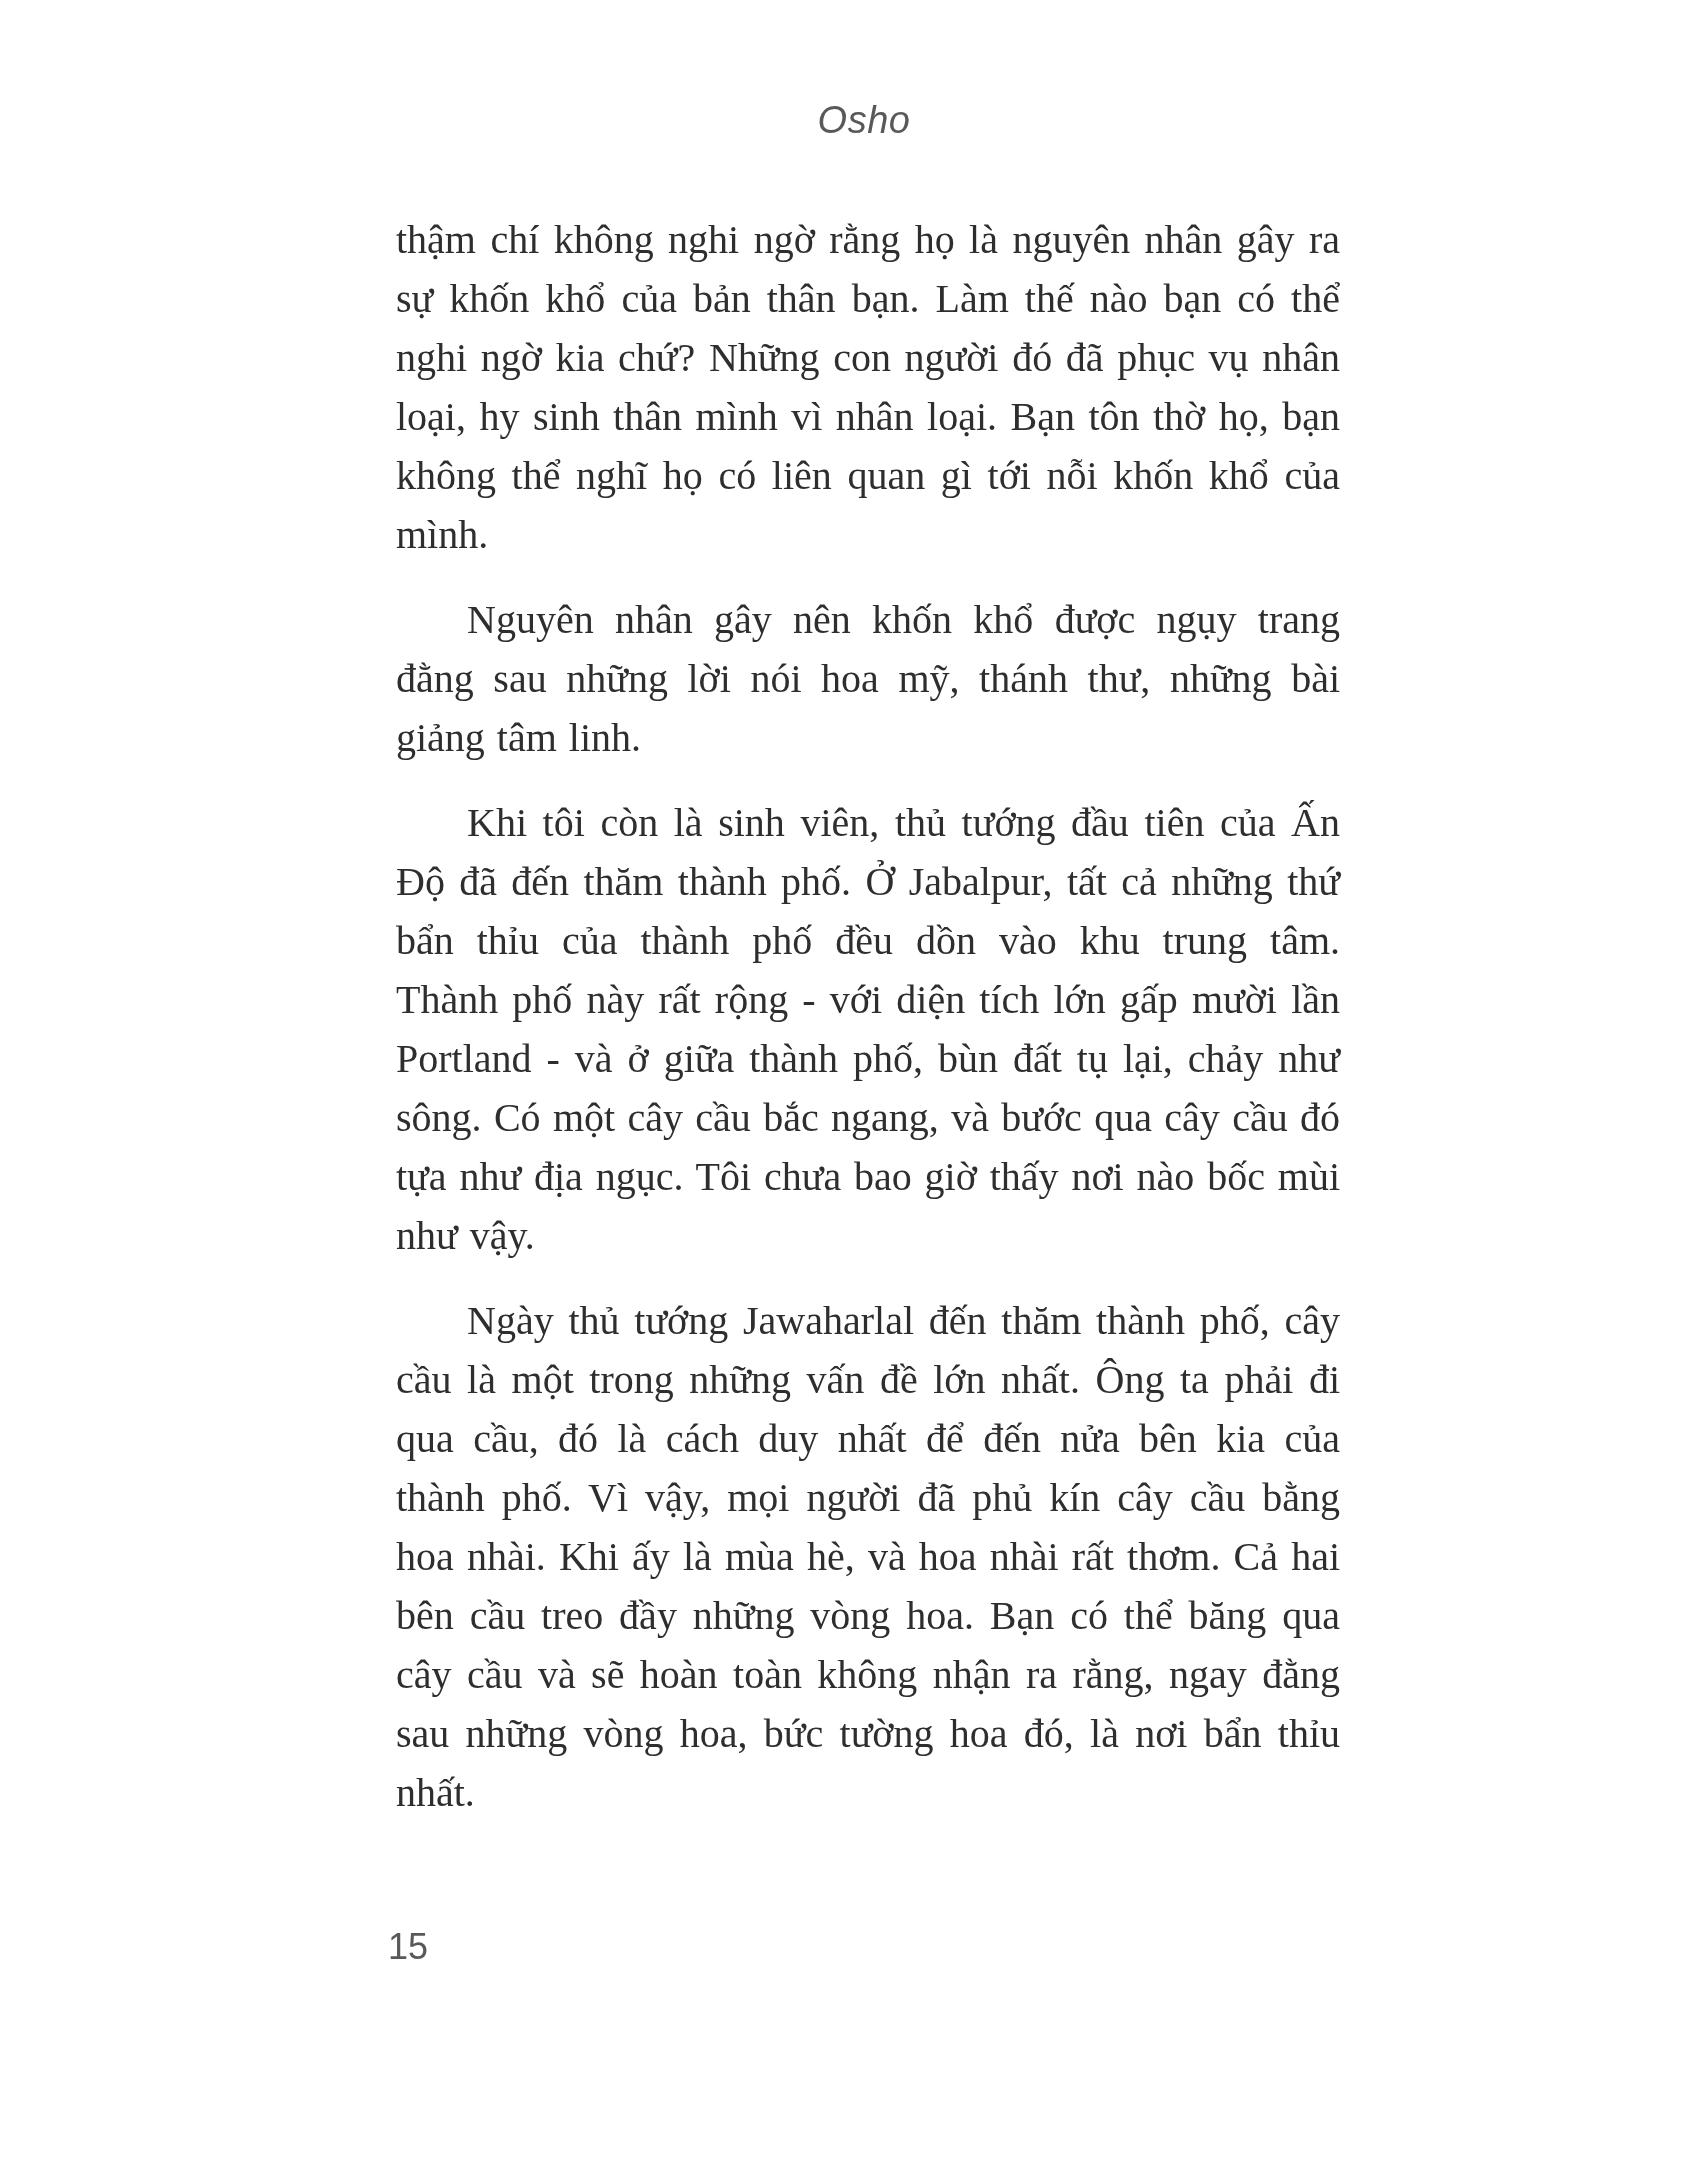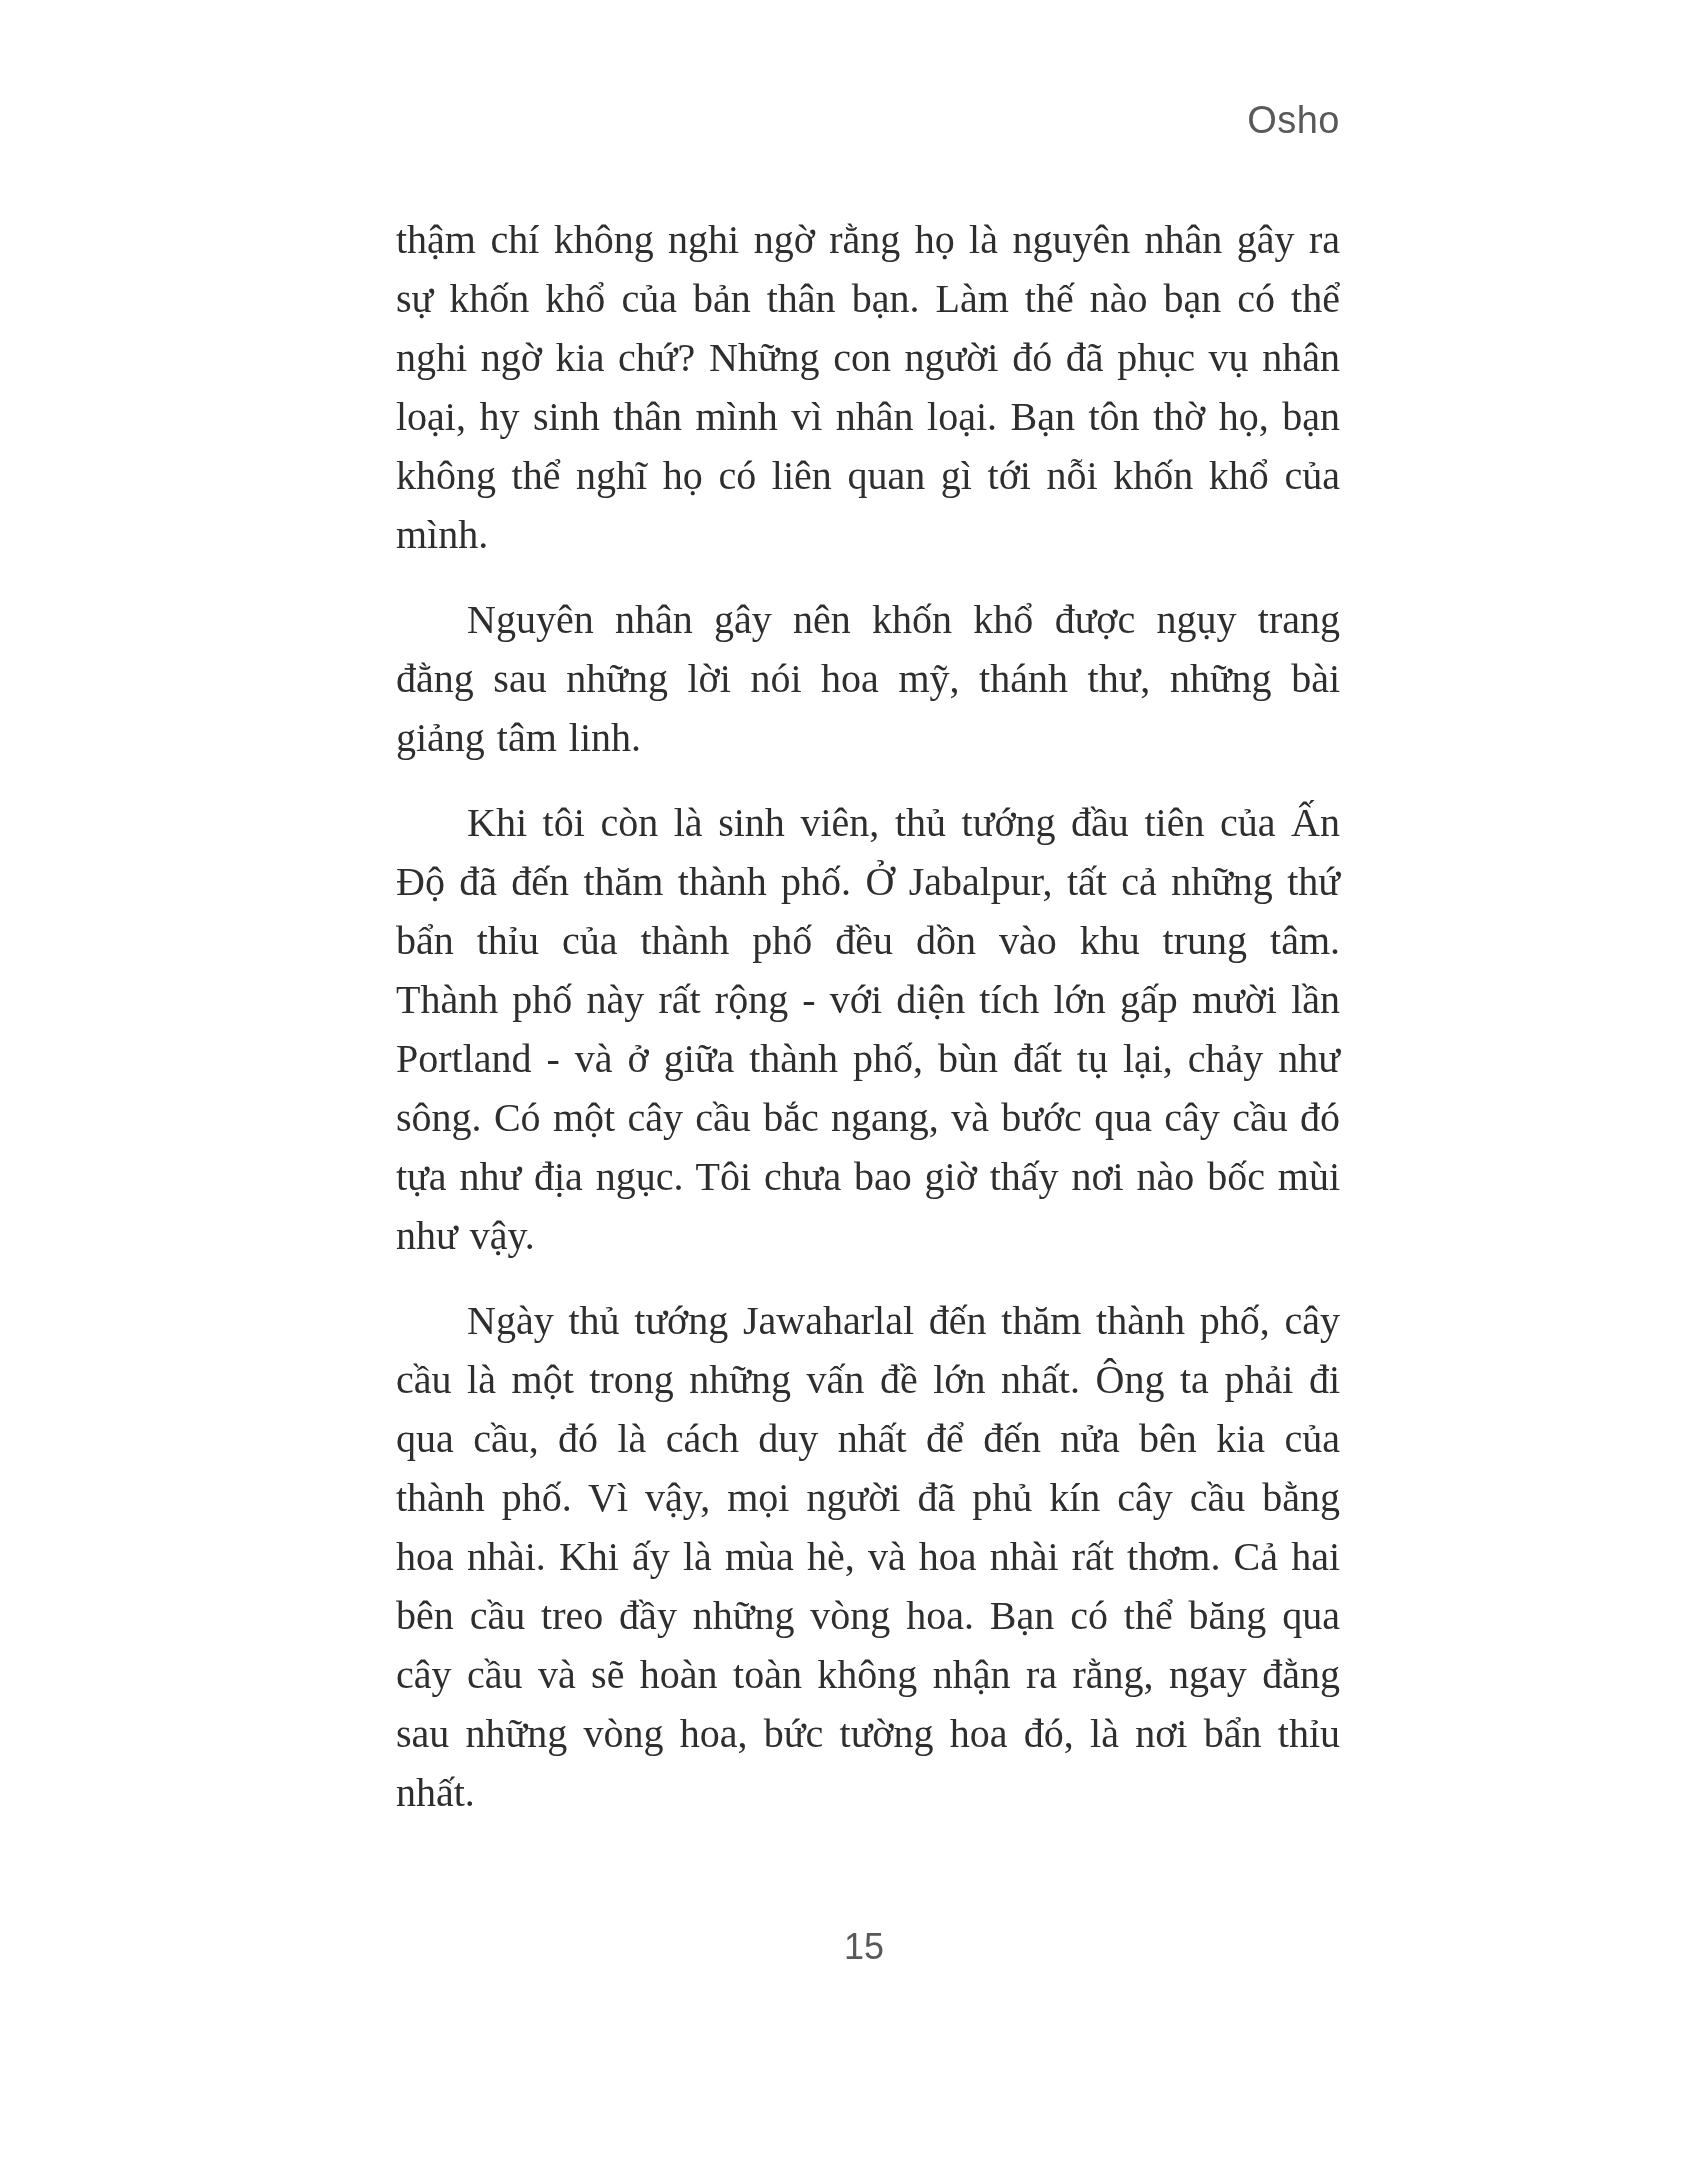--- a/index.html
+++ b/index.html
@@ -13,25 +13,26 @@
     height: 2178px;
     background: #ffffff;
     overflow: hidden;
     font-family: "Liberation Serif", "DejaVu Serif", serif;
   }
   .running-header {
     position: absolute;
     top: 99px;
     left: 388px;
     width: 952px;
-    text-align: right;
+    text-align: center;
     font-family: "Liberation Sans", "DejaVu Sans", sans-serif;
     font-size: 38px;
     color: #58595b;
     letter-spacing: 0.5px;
+    font-style: italic;
   }
   .content {
     position: absolute;
     top: 210px;
     left: 388px;
     width: 952px;
     font-size: 40px;
     line-height: 59px;
     color: #2e2e2e;
     text-align: justify;
@@ -41,21 +42,21 @@
     word-spacing: 2px;
   }
   .content p.indent {
     text-indent: 71px;
   }
   .page-footer {
     position: absolute;
     top: 1926px;
     left: 388px;
     width: 952px;
-    text-align: center;
+    text-align: left;
     font-family: "Liberation Sans", "DejaVu Sans", sans-serif;
     font-size: 36px;
     color: #58595b;
   }
 </style>
 </head>
 <body>
 
 <div class="page">
 

